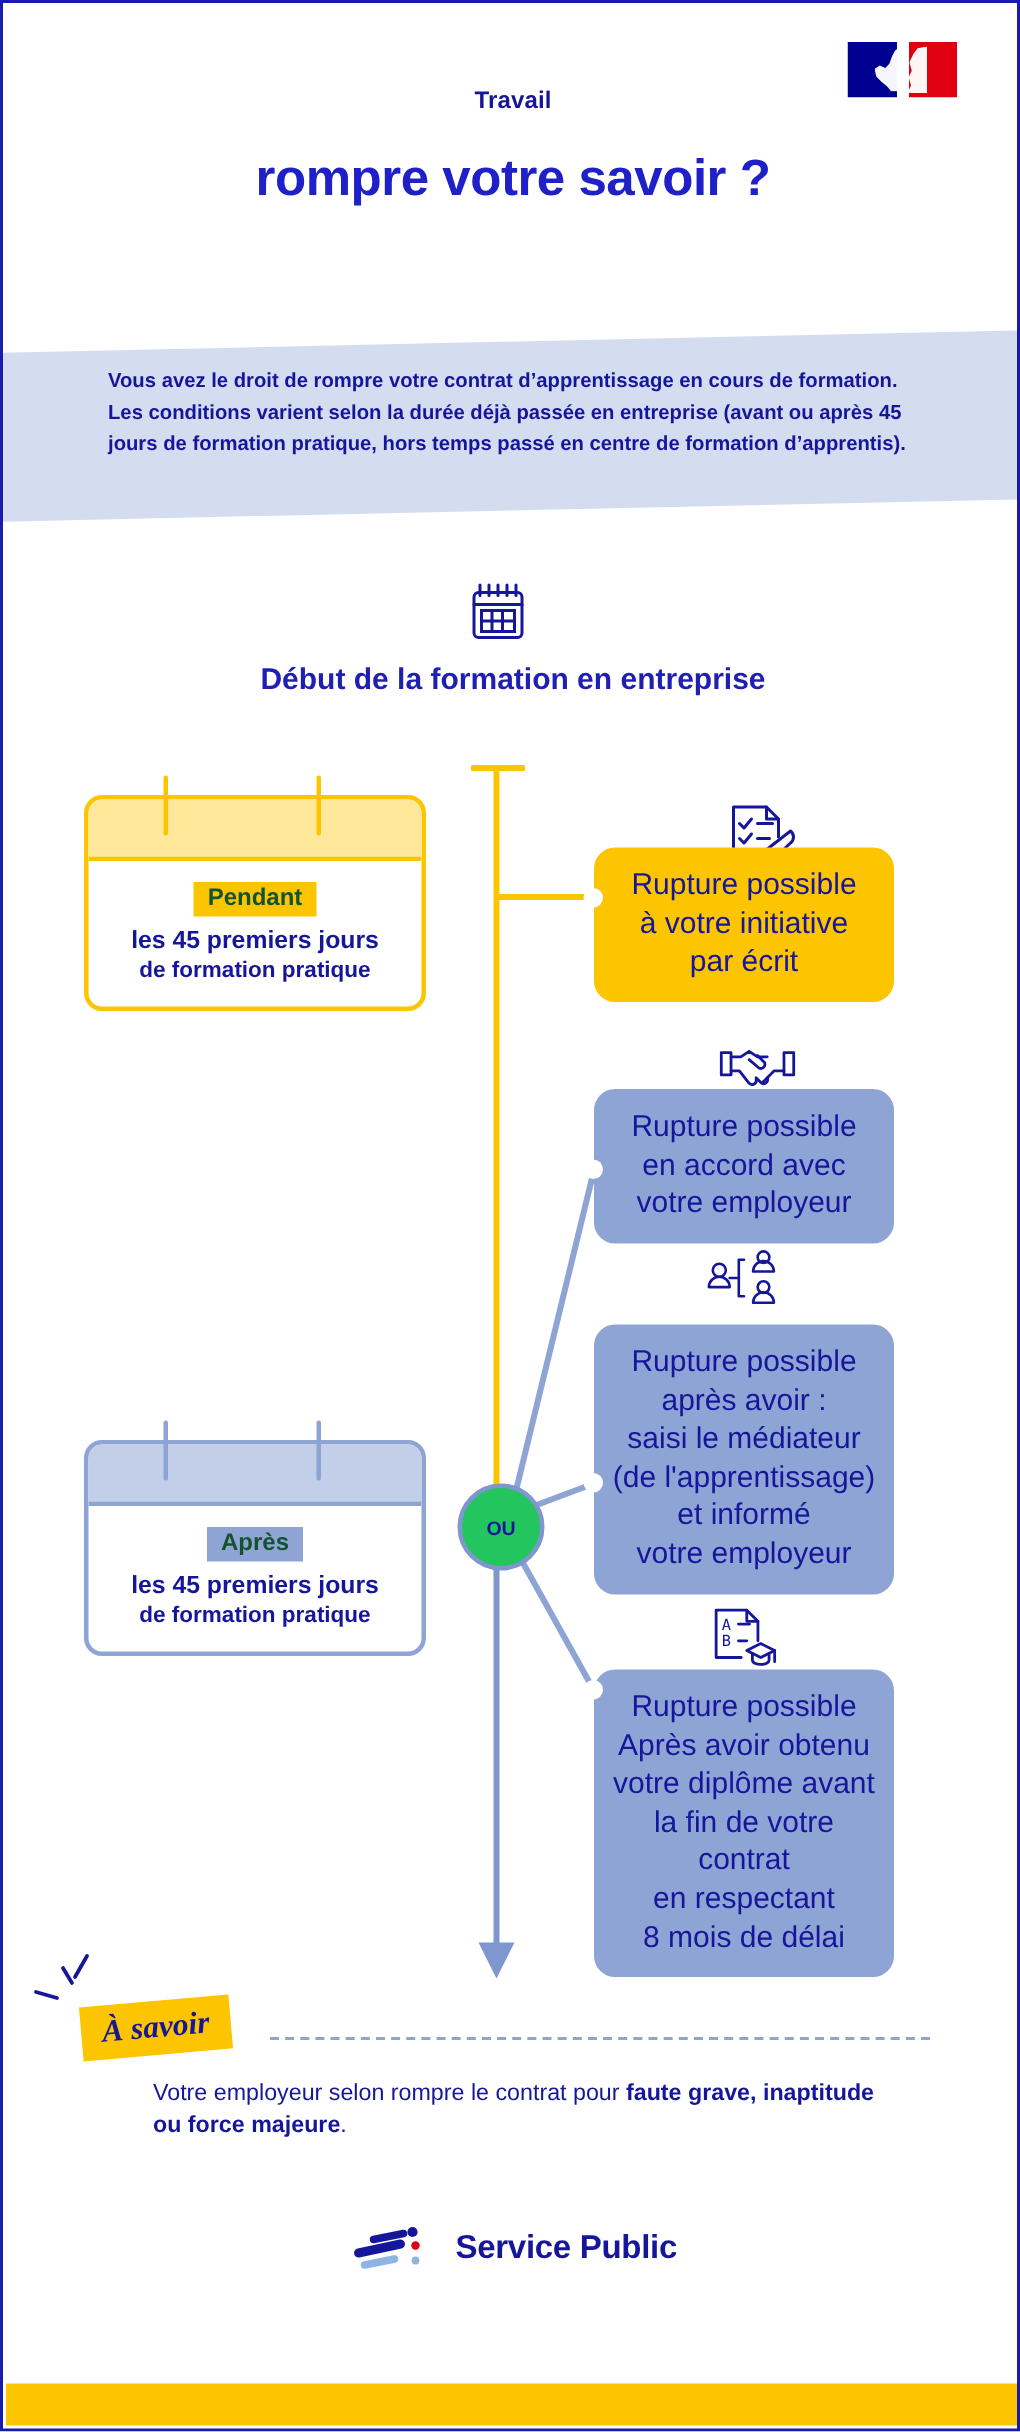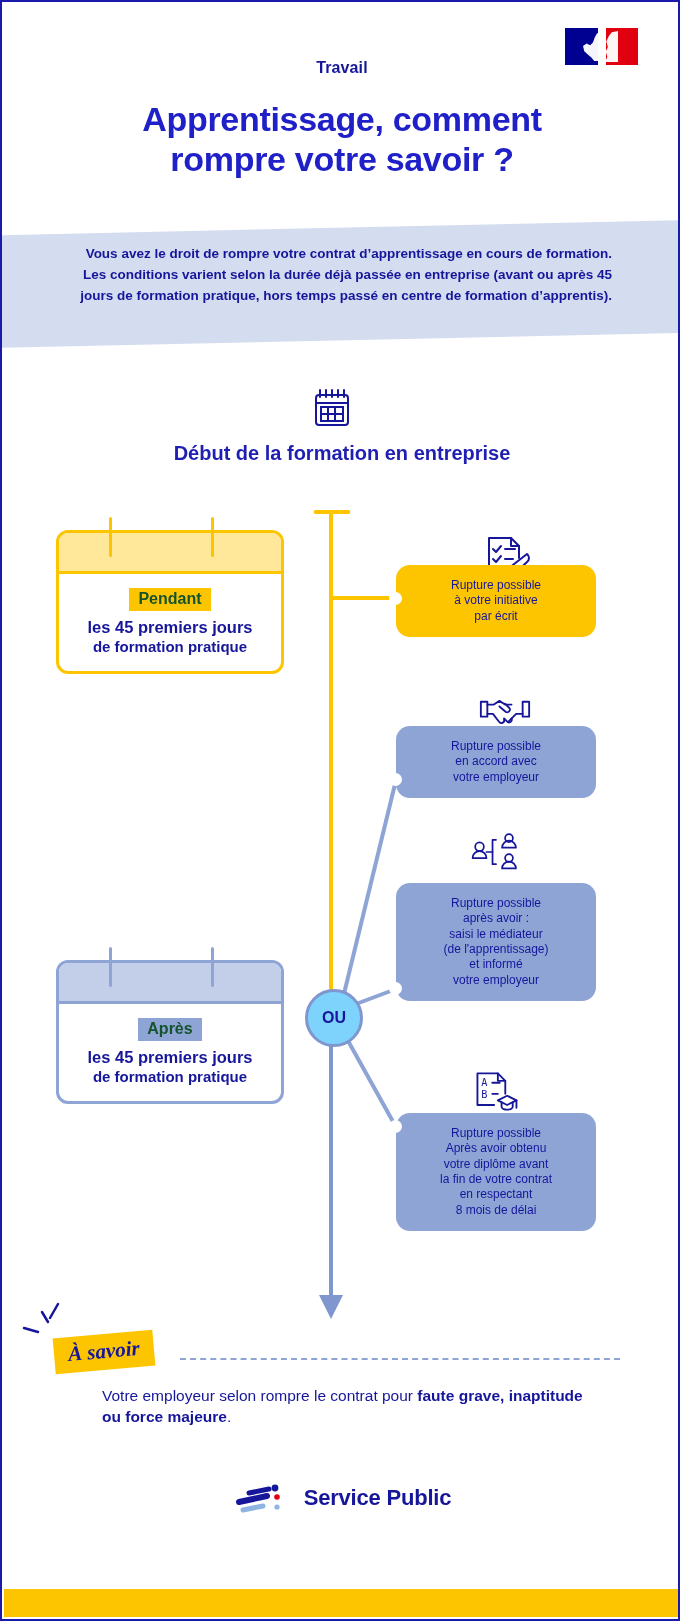--- a/index.html
+++ b/index.html
@@ -32,40 +32,40 @@
   #kicker{position:absolute;left:0;top:57px;width:680px;text-align:center;
           font-size:16px;font-weight:700;color:#16169b;letter-spacing:.1px;}
   #title{position:absolute;left:40px;top:98px;width:600px;text-align:center;
          font-size:34px;line-height:1.17;font-weight:700;color:#2020c8;
          letter-spacing:-.3px;}
 
   
   #intro-band{position:absolute;left:-10px;top:218px;width:700px;height:128px;
         background:#d4dcef;
         clip-path:polygon(0% 12%,100% 0%,100% 88%,0% 100%);}
-  #intro-text{position:absolute;left:70px;top:242px;width:540px;text-align:right;
+  #intro-text{position:absolute;left:70px;top:242px;width:540px;text-align:left;
         font-size:13.5px;line-height:1.55;color:#16169b;font-weight:600;}
 
   
   #cal-icon{position:absolute;left:307px;top:384px;width:44px;height:44px;}
   #section-title{position:absolute;left:40px;top:440px;width:600px;text-align:center;
         font-size:20px;font-weight:700;color:#1f1fb4;}
 
   
   #tl-cap{position:absolute;left:312px;top:508px;width:36px;height:4px;background:#fdc500;border-radius:1px;}
   #tl-yellow{position:absolute;left:327px;top:508px;width:4px;height:490px;background:#fdc500;}
   #tl-blue{position:absolute;left:327px;top:998px;width:4px;height:300px;background:#7f97ce;}
   #tl-arrow{position:absolute;left:315px;top:1292px;width:28px;height:26px;}
 
   #branch-y{position:absolute;left:329px;top:594px;width:62px;height:4px;background:#fdc500;}
 
   #ou-circle{position:absolute;left:303px;top:987px;width:52px;height:52px;
-        border:3px solid #7f97ce;border-radius:50%;background:#7dd3fc;
+        border:3px solid #7f97ce;border-radius:50%;background:#22c55e;
         display:flex;align-items:center;justify-content:center;
-        font-size:16px;font-weight:700;color:#16169b;z-index:5;}
+        font-size:13px;font-weight:700;color:#16169b;z-index:5;}
 
   #branch-lines{position:absolute;left:0;top:0;width:680px;height:1621px;pointer-events:none;}
 
   
   .cal-card{position:absolute;width:228px;border-radius:12px;background:#ffffff;box-sizing:border-box;}
   .cal-card .rings{position:absolute;top:-16px;left:0;width:100%;height:18px;}
   .cal-card .ring{position:absolute;top:0;width:3px;height:40px;border-radius:2px;}
   .cal-card .band{height:38px;border-radius:9px 9px 0 0;}
   .cal-card .body{padding:14px 10px 16px;text-align:center;}
   .cal-card .tag{display:inline-block;padding:2px 9px 3px;font-size:16px;font-weight:700;color:#14532d;}
@@ -77,21 +77,21 @@
   #card-pendant .ring{background:#fdc500;}
   #card-pendant .tag{background:#fdc500;}
 
   #card-apres{left:54px;top:958px;border:3px solid #8da4d5;}
   #card-apres .band{background:#c3cfe8;border-bottom:3px solid #8da4d5;}
   #card-apres .ring{background:#8da4d5;}
   #card-apres .tag{background:#8da4d5;}
 
   
   .rbox{position:absolute;width:200px;border-radius:14px;padding:13px 10px;
-        box-sizing:border-box;text-align:center;font-size:12px;line-height:1.28;
+        box-sizing:border-box;text-align:center;font-size:20px;line-height:1.28;
         font-weight:400;color:#16169b;}
   .rbox.yellow{background:#fdc500;}
   .rbox.blue{background:#8da4d5;}
   .rdot{position:absolute;width:13px;height:13px;border-radius:50%;background:#ffffff;z-index:6;}
   .ricon{position:absolute;width:52px;height:48px;}
 
   #rbox1{left:394px;top:563px;}
   #rdot1{left:387px;top:590px;}
   #ricon1{left:481px;top:530px;}
 
@@ -136,21 +136,20 @@
         <div class="marianne-l"></div>
       </div>
     <div class="f-white"></div>
     <div class="f-red">
         <div class="marianne-r"></div>
       </div>
   </div>
 
   <div id="kicker">Travail</div>
   <div id="title">
-    <div>Apprentissage, comment</div>
     <div>rompre votre savoir ?</div>
   </div>
 
   <div id="intro-band"></div>
   <div id="intro-text">Vous avez le droit de rompre votre contrat d’apprentissage en cours de formation. Les conditions varient selon la durée déjà passée en entreprise (avant ou après 45 jours de formation pratique, hors temps passé en centre de formation d’apprentis).</div>
 
   <svg id="cal-icon" viewBox="0 0 44 44">
     <g fill="none" stroke="#16169b" stroke-width="2" stroke-linecap="round">
       <line x1="11" y1="4" x2="11" y2="11"></line>
       <line x1="17" y1="4" x2="17" y2="11"></line>

